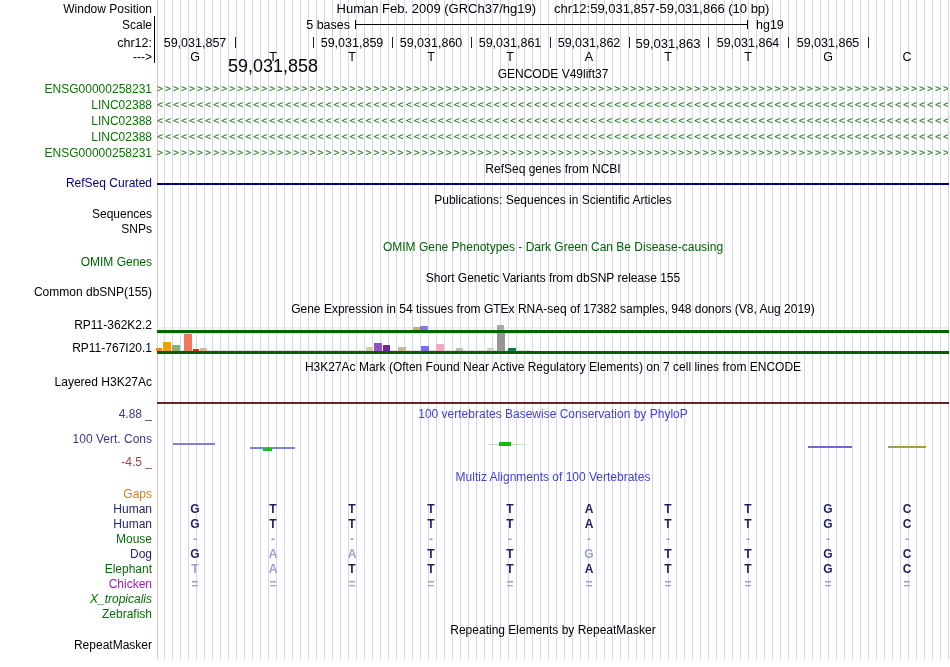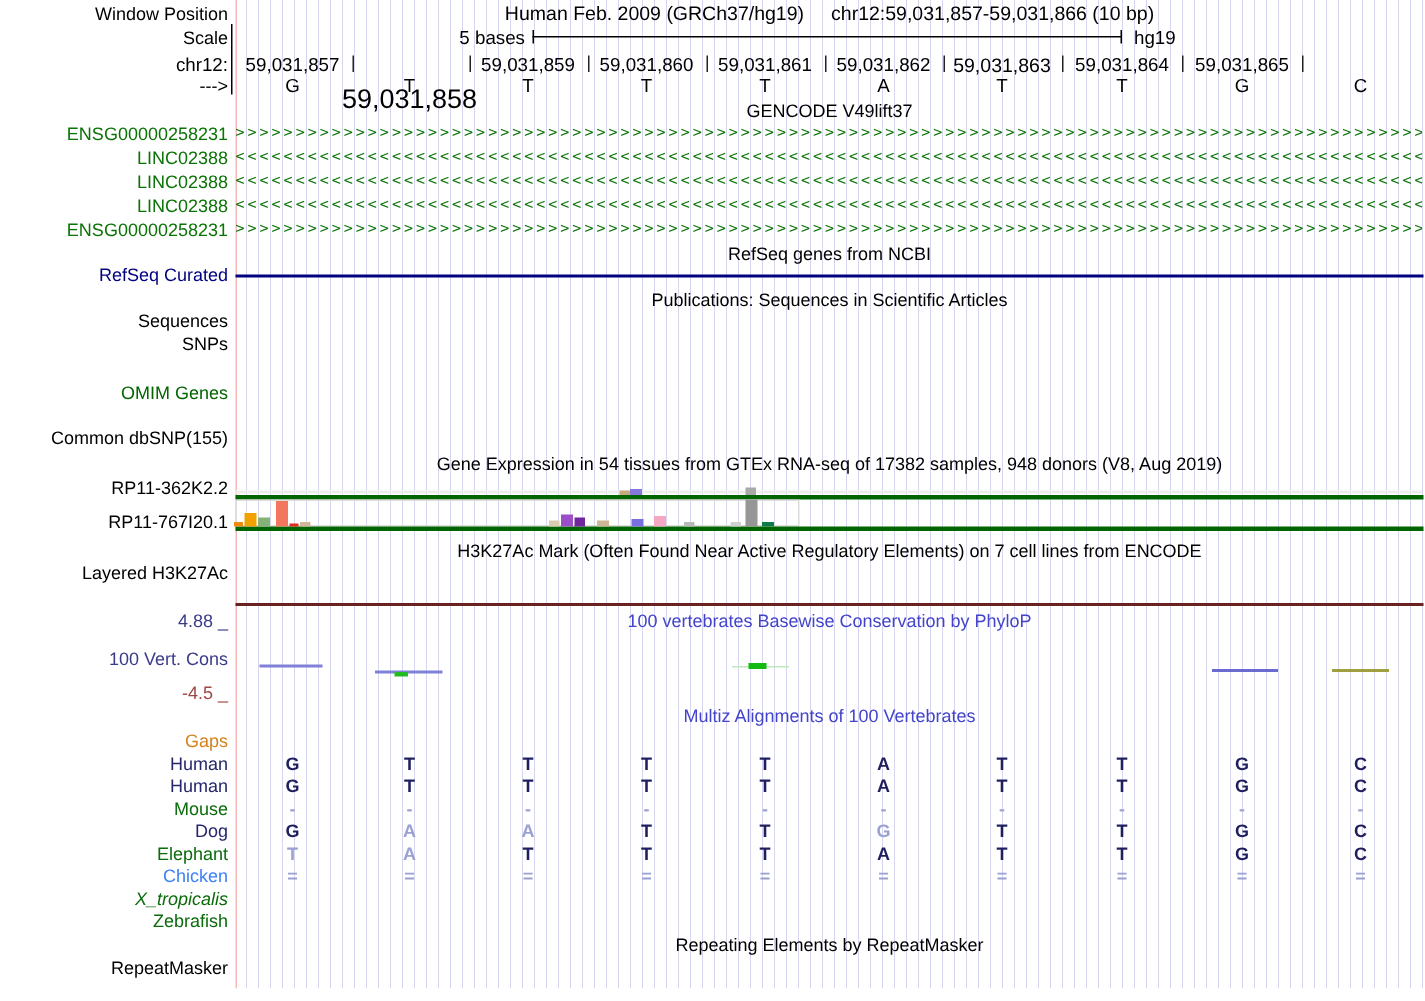--- a/index.html
+++ b/index.html
@@ -36,22 +36,24 @@
   <div class="ttl" style="top:67px">GENCODE V49lift37</div>
 
   <div class="ttl" style="top:162px">RefSeq genes from NCBI</div>
   <div class="lbl" style="top:176px;color:#000080">RefSeq Curated</div>
   <div class="abs" style="left:157px;top:183px;width:792px;height:1.5px;background:#000080"></div>
 
   <div class="ttl" style="top:193px">Publications: Sequences in Scientific Articles</div>
   <div class="lbl" style="top:207px">Sequences</div>
   <div class="lbl" style="top:222px">SNPs</div>
 
+  <div class="ttl" style="top:240px;color:#006400">OMIM Gene Phenotypes - Dark Green Can Be Disease-causing</div>
   <div class="lbl" style="top:255px;color:#006400">OMIM Genes</div>
 
+  <div class="ttl" style="top:271px">Short Genetic Variants from dbSNP release 155</div>
   <div class="lbl" style="top:285px">Common dbSNP(155)</div>
 
   <div class="ttl" style="top:302px">Gene Expression in 54 tissues from GTEx RNA-seq of 17382 samples, 948 donors (V8, Aug 2019)</div>
 
   <div class="ttl" style="top:360px">H3K27Ac Mark (Often Found Near Active Regulatory Elements) on 7 cell lines from ENCODE</div>
   <div class="lbl" style="top:375px">Layered H3K27Ac</div>
   <div class="abs" style="left:157px;top:402px;width:792px;height:2px;background:#6b2222"></div>
 
   <div class="ttl" style="top:407px;color:#4343cc">100 vertebrates Basewise Conservation by PhyloP</div>
   <div class="lbl" style="top:407px;color:#3b3b8c">4.88 _</div>
@@ -181,21 +183,21 @@
     <div class="abs" style="left: 187px; top: 562px; width: 16px; text-align: center; font-weight: bold; font-size: 12px; color: rgb(155, 161, 208);">T</div>
     <div class="abs" style="left: 265px; top: 562px; width: 16px; text-align: center; font-weight: bold; font-size: 12px; color: rgb(155, 161, 208);">A</div>
     <div class="abs" style="left: 344px; top: 562px; width: 16px; text-align: center; font-weight: bold; font-size: 12px; color: rgb(31, 31, 96);">T</div>
     <div class="abs" style="left: 423px; top: 562px; width: 16px; text-align: center; font-weight: bold; font-size: 12px; color: rgb(31, 31, 96);">T</div>
     <div class="abs" style="left: 502px; top: 562px; width: 16px; text-align: center; font-weight: bold; font-size: 12px; color: rgb(31, 31, 96);">T</div>
     <div class="abs" style="left: 581px; top: 562px; width: 16px; text-align: center; font-weight: bold; font-size: 12px; color: rgb(31, 31, 96);">A</div>
     <div class="abs" style="left: 660px; top: 562px; width: 16px; text-align: center; font-weight: bold; font-size: 12px; color: rgb(31, 31, 96);">T</div>
     <div class="abs" style="left: 740px; top: 562px; width: 16px; text-align: center; font-weight: bold; font-size: 12px; color: rgb(31, 31, 96);">T</div>
     <div class="abs" style="left: 820px; top: 562px; width: 16px; text-align: center; font-weight: bold; font-size: 12px; color: rgb(31, 31, 96);">G</div>
     <div class="abs" style="left: 899px; top: 562px; width: 16px; text-align: center; font-weight: bold; font-size: 12px; color: rgb(31, 31, 96);">C</div>
-    <div class="abs" style="left: 0px; top: 577px; width: 152px; text-align: right; font-size: 12px; color: #3b82f6;">Chicken</div>
+    <div class="abs" style="left: 0px; top: 577px; width: 152px; text-align: right; font-size: 12px; color: #a21caf;">Chicken</div>
     <div class="abs" style="left: 187px; top: 577px; width: 16px; text-align: center; font-weight: bold; font-size: 12px; color: rgb(155, 161, 208);">=</div>
     <div class="abs" style="left: 265px; top: 577px; width: 16px; text-align: center; font-weight: bold; font-size: 12px; color: rgb(155, 161, 208);">=</div>
     <div class="abs" style="left: 344px; top: 577px; width: 16px; text-align: center; font-weight: bold; font-size: 12px; color: rgb(155, 161, 208);">=</div>
     <div class="abs" style="left: 423px; top: 577px; width: 16px; text-align: center; font-weight: bold; font-size: 12px; color: rgb(155, 161, 208);">=</div>
     <div class="abs" style="left: 502px; top: 577px; width: 16px; text-align: center; font-weight: bold; font-size: 12px; color: rgb(155, 161, 208);">=</div>
     <div class="abs" style="left: 581px; top: 577px; width: 16px; text-align: center; font-weight: bold; font-size: 12px; color: rgb(155, 161, 208);">=</div>
     <div class="abs" style="left: 660px; top: 577px; width: 16px; text-align: center; font-weight: bold; font-size: 12px; color: rgb(155, 161, 208);">=</div>
     <div class="abs" style="left: 740px; top: 577px; width: 16px; text-align: center; font-weight: bold; font-size: 12px; color: rgb(155, 161, 208);">=</div>
     <div class="abs" style="left: 820px; top: 577px; width: 16px; text-align: center; font-weight: bold; font-size: 12px; color: rgb(155, 161, 208);">=</div>
     <div class="abs" style="left: 899px; top: 577px; width: 16px; text-align: center; font-weight: bold; font-size: 12px; color: rgb(155, 161, 208);">=</div>

